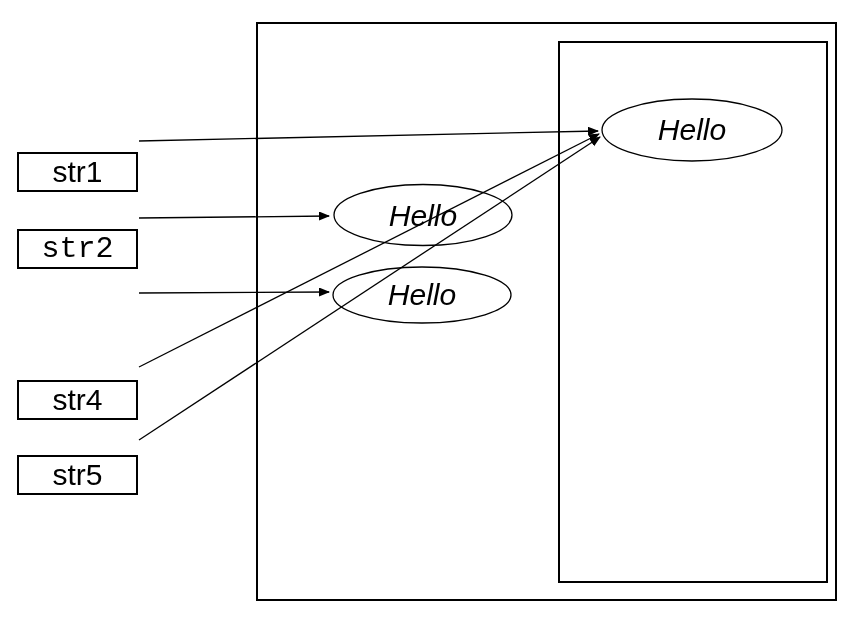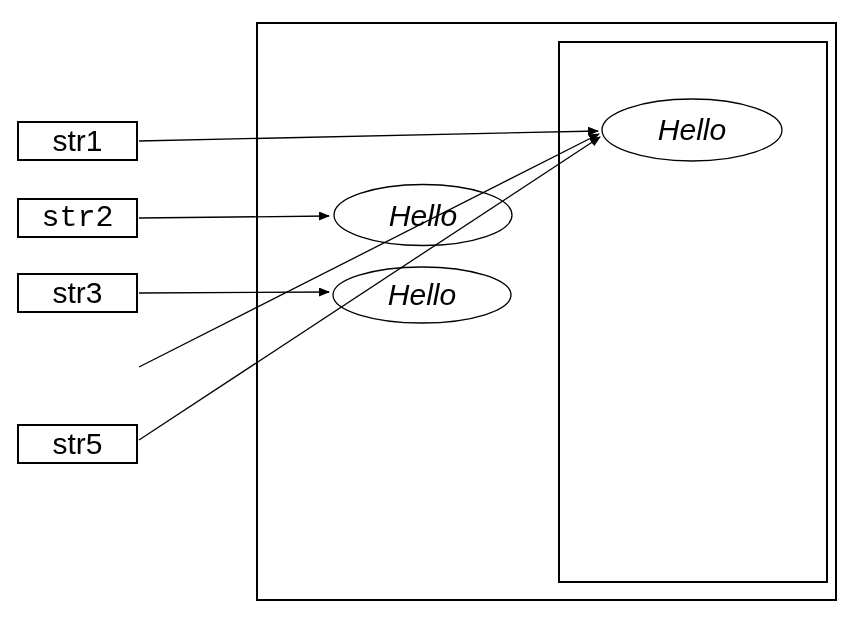--- a/index.html
+++ b/index.html
@@ -29,20 +29,21 @@
     width: 121px;
     height: 40px;
     box-sizing: border-box;
     border: 2px solid #000000;
     background: #ffffff;
     display: flex;
     align-items: center;
     justify-content: center;
     font-size: 30px;
     line-height: 1;
+    margin-top: 31px;
   }
   .ref-box-1 { top: 121px; }
   .ref-box-2 { top: 198px; font-family: Liberation Mono, monospace; }
   .ref-box-3 { top: 273px; }
   .ref-box-4 { top: 349px; }
   .ref-box-5 { top: 424px; }
   .pool-title {
     position: absolute;
     left: 561px;
     top: 46px;
@@ -90,22 +91,22 @@
     <line x1="139" y1="367" x2="599" y2="134" stroke="#000000" stroke-width="1.3" marker-end="url(#arrowhead)"></line>
     <line x1="139" y1="440" x2="600" y2="137" stroke="#000000" stroke-width="1.3" marker-end="url(#arrowhead)"></line>
   </svg>
 
   <div class="ref-box ref-box-1">
     <span>str1</span>
   </div>
   <div class="ref-box ref-box-2">
     <span>str2</span>
   </div>
-  <div class="ref-box ref-box-3">
-    <span>str3</span>
+  <div class="ref-box ref-box-4">
+    <span>str4</span>
   </div>
   <div class="ref-box ref-box-5">
     <span>str5</span>
   </div>
 
 
   <div class="obj-label pool-hello">Hello</div>
   <div class="obj-label heap-hello-1">Hello</div>
   <div class="obj-label heap-hello-2">Hello</div>
 

